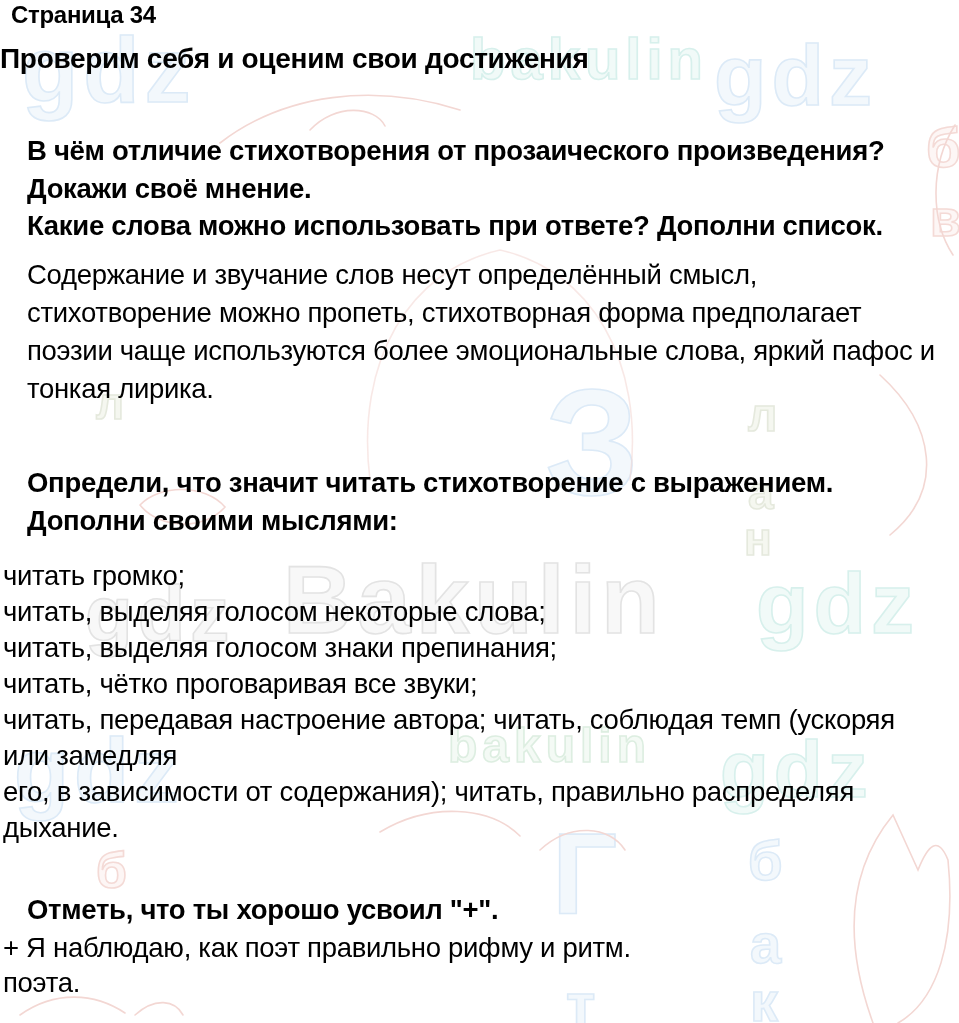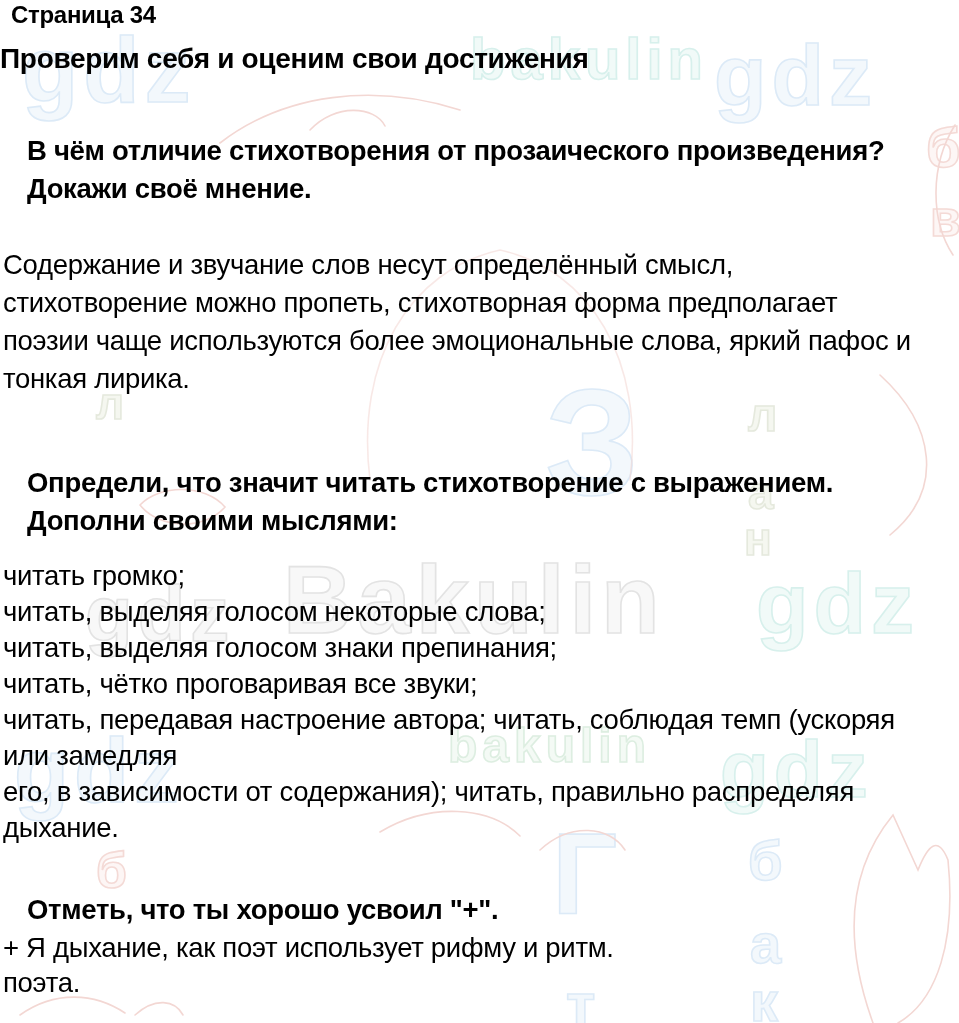--- a/index.html
+++ b/index.html
@@ -39,21 +39,21 @@
     font-size:24px; font-weight:bold; letter-spacing:-0.3px;margin-left:8px;
   }
   .page-title {
     position:absolute; top:43px; left:0; width:100%;
     text-align:left; font-size:28px; font-weight:bold; letter-spacing:-0.3px;
   }
   .block { position:absolute; left:3px; right:0; font-size:27.5px; letter-spacing:-0.3px; }
   .block .text-line { white-space:nowrap; }
   .bold { font-weight:bold;margin-left:24px; }
   #q1 { top:132px; line-height:37.5px; }
-  #a1 { top:246px; line-height:38px; }
+  #a1 { top:256px; line-height:38px;margin-left:24px; }
   #q2 { top:464px; line-height:37.5px; }
   #a2 { top:558px; line-height:36px; }
   #q3 { top:891px; line-height:37px; }
   #a3 { top:930px; line-height:35px; }
 </style>
 </head>
 <body>
 
 <div id="watermarks">
 
@@ -112,20 +112,21 @@
 
 <main id="content">
 
   <div class="page-label">Страница 34</div>
 
   <div class="page-title">Проверим себя и оценим свои достижения</div>
 
   <section class="block bold" id="q1">
     <div class="text-line">В чём отличие стихотворения от прозаического произведения?</div>
     <div class="text-line">Докажи своё мнение.</div>
+    <div class="text-line">Какие слова можно использовать при ответе? Дополни список.</div>
   </section>
 
   <section class="block" id="a1">
     <div class="text-line">Содержание и звучание слов несут определённый смысл,</div>
     <div class="text-line">стихотворение можно пропеть, стихотворная форма предполагает</div>
     <div class="text-line">поэзии чаще используются более эмоциональные слова, яркий пафос и</div>
     <div class="text-line">тонкая лирика.</div>
   </section>
 
   <section class="block bold" id="q2">
@@ -142,17 +143,17 @@
     <div class="text-line">или замедляя</div>
     <div class="text-line">его, в зависимости от содержания); читать, правильно распределяя</div>
     <div class="text-line">дыхание.</div>
   </section>
 
   <section class="block bold" id="q3">
     <div class="text-line">Отметь, что ты хорошо усвоил "+".</div>
   </section>
 
   <section class="block" id="a3">
-    <div class="text-line">+ Я дыхание, как поэт использует рифму и ритм.</div>
+    <div class="text-line">+ Я наблюдаю, как поэт правильно рифму и ритм.</div>
     <div class="text-line">поэта.</div>
   </section>
 
 </main>
 
 </body></html>

